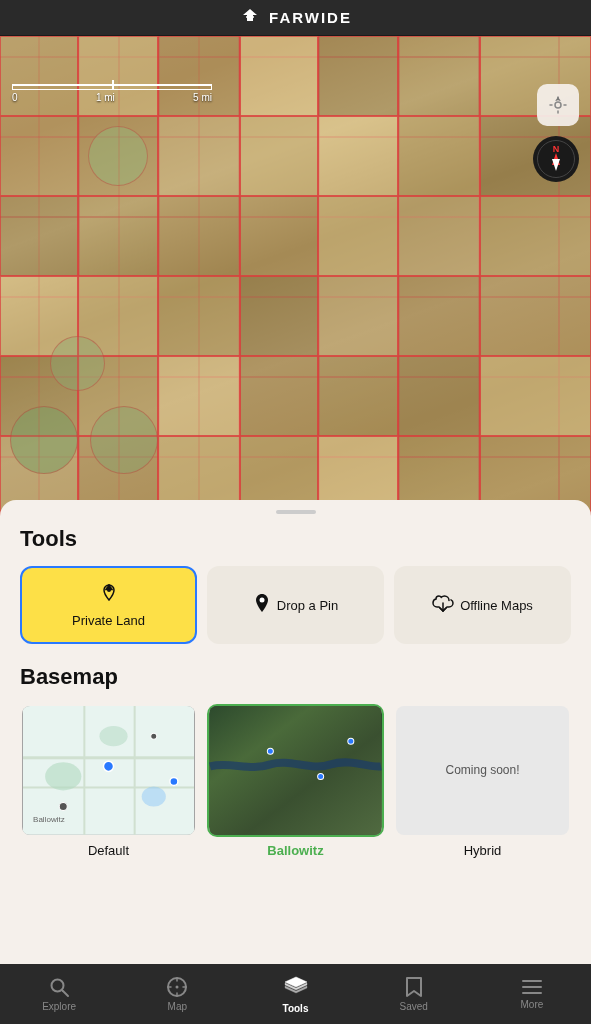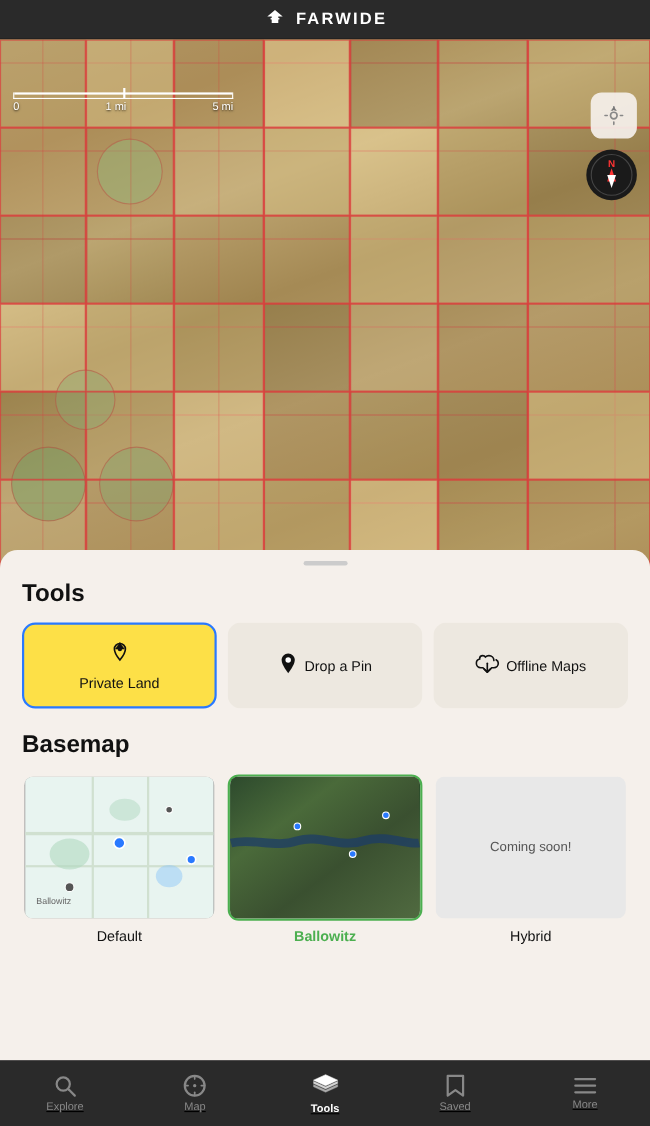--- a/index.html
+++ b/index.html
@@ -321,21 +321,20 @@
     }
     .nav-item {
       flex: 1;
       display: flex;
       flex-direction: column;
       align-items: center;
       justify-content: flex-end;
       gap: 3px;
       cursor: pointer;
       padding: 4px 0;
-      text-decoration: underline;
     }
     .nav-icon {
       font-size: 20px;
       color: #888;
     }
     .nav-item.active .nav-icon {
       color: #ffffff;
     }
     .nav-label {
       font-size: 10px;

